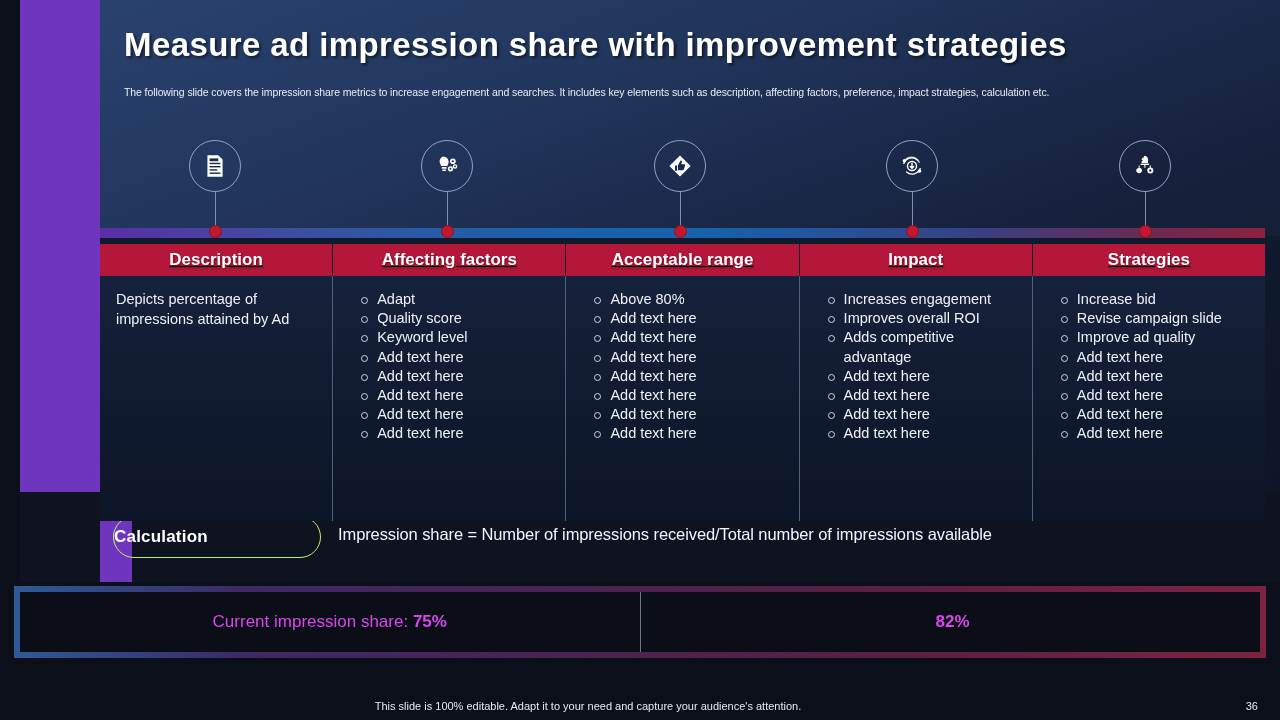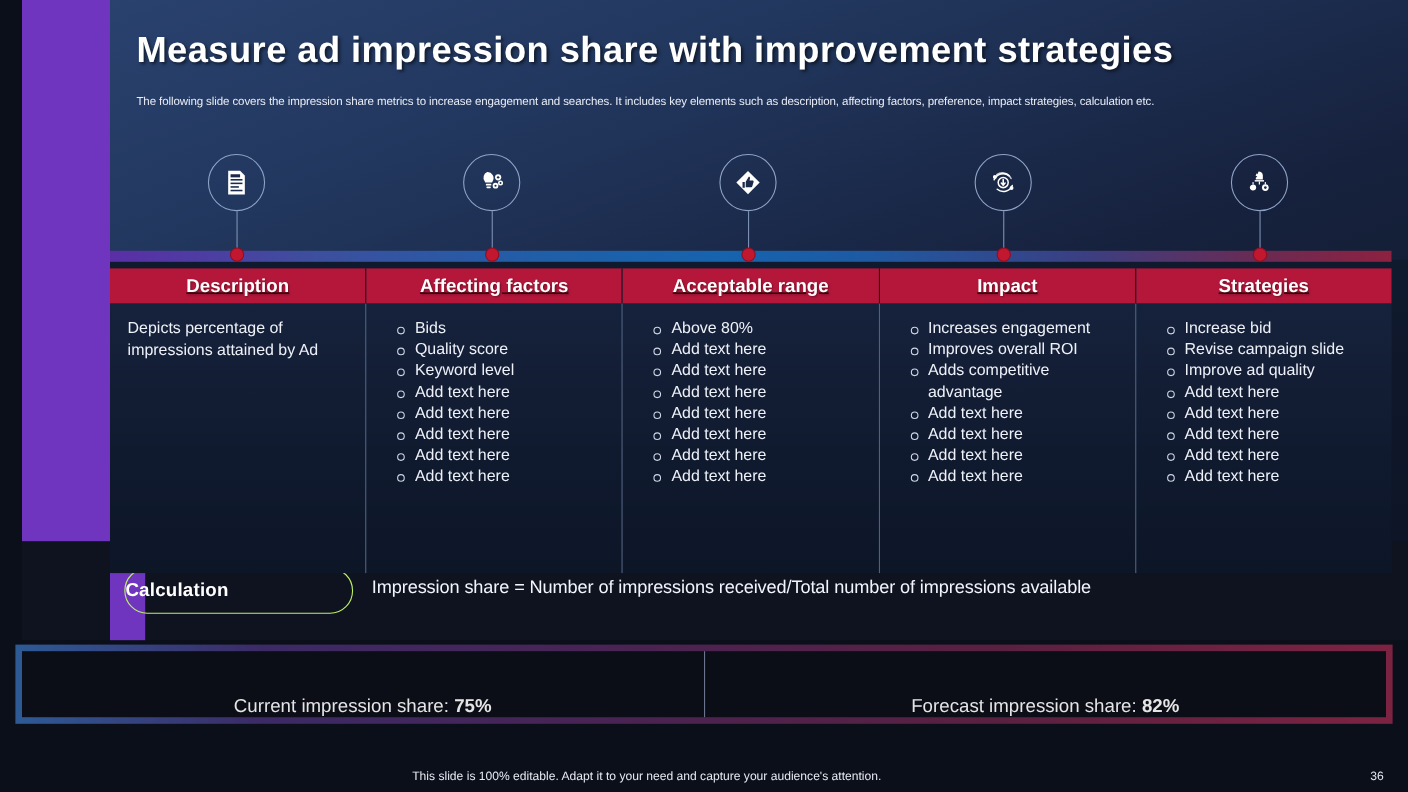--- a/index.html
+++ b/index.html
@@ -133,22 +133,22 @@
     position:absolute; left:14px; top:586px; width:1252px; height:72px;
     background:linear-gradient(90deg,#2d5a96 0%,#3c2a66 18%,#4a2352 45%,#5b2040 72%,#7d2342 100%);
     padding:6px;
   }
   .stats-inner {
     width:100%; height:100%;
     background:#0b0e16;
     display:flex; align-items:center;
   }
   .stat {
-    flex:1 1 0; display:flex; align-items:flex-end; justify-content:center;
-    font-size:17px; color:#e5e5e5; height:100%;
+    flex:1 1 0; display:flex; align-items:center; justify-content:center;
+    font-size:17px; color:#d946ef; height:100%;
     position:relative;
   }
   .stat.left { border-right:1px solid #6a748c; }
   .stat b { font-weight:bold; }
 
   
   .footer-note {
     position:absolute; left:0; top:700px; width:1176px; text-align:center;
     font-size:11px; color:#e6e9f1;
   }
@@ -261,21 +261,21 @@
       <div class="th">Strategies</div>
     </div>
     <div class="tbody">
 
       <div class="td">
         <div class="cell-plain">Depicts percentage of impressions attained by Ad</div>
       </div>
 
       <div class="td">
         <ul class="cell-list">
-            <li>Bids</li>
+            <li>Adapt</li>
             <li>Quality  score</li>
             <li>Keyword level</li>
             <li>Add text here</li>
             <li>Add text here</li>
             <li>Add text here</li>
             <li>Add text here</li>
             <li>Add text here</li>
           </ul>
       </div>
 
@@ -326,21 +326,21 @@
     <span>Calculation</span>
   </div>
   <div class="calc-formula">Impression share = Number of impressions received/Total number of impressions available</div>
 
   <div class="stats-outer">
     <div class="stats-inner">
       <div class="stat left">
         <span>Current impression share:</span>&nbsp;<b>75%</b>
       </div>
       <div class="stat">
-        <span>Forecast impression share:</span>&nbsp;<b>82%</b>
+        &nbsp;<b>82%</b>
       </div>
     </div>
   </div>
 
   <div class="footer-note">This slide is 100% editable. Adapt it to your need and capture your audience's attention.</div>
   <div class="page-num">36</div>
 
 </div>
 
 </body></html>

